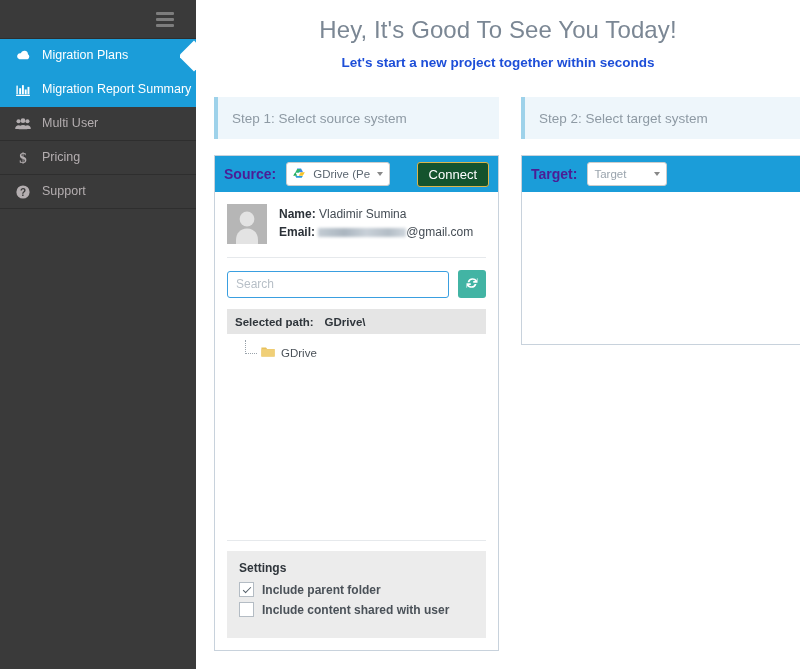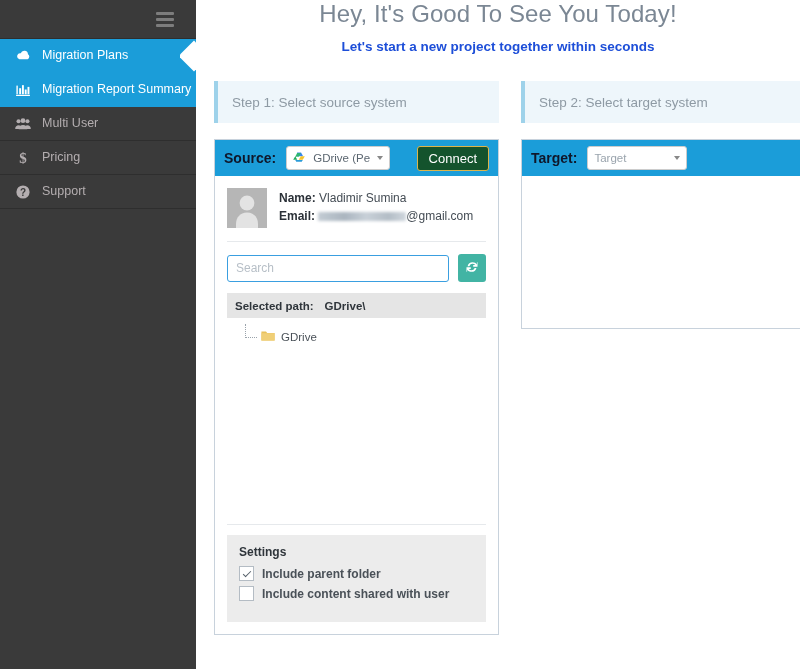--- a/index.html
+++ b/index.html
@@ -113,20 +113,21 @@
   .main {
     flex: 1;
     height: 669px;
     background: #ffffff;
     position: relative;
     overflow: hidden;
   }
 
   .page-header {
     text-align: center;
+    padding-top: 16px;
   }
   .page-title {
     font-size: 24px;
     font-weight: 400;
     color: #7b8794;
     margin: 0;
     letter-spacing: 0.1px;
   }
   .page-subtitle {
     font-size: 13.5px;
@@ -167,21 +168,21 @@
   }
   .panel-bar {
     background: #1b9dd9;
     height: 36px;
     display: flex;
     align-items: center;
     padding: 0 9px;
     box-sizing: border-box;
   }
   .panel-bar-label {
-    color: #0f172a;
+    color: #4c1d95;
     font-size: 14px;
     font-weight: 600;
     margin-right: 10px;
     white-space: nowrap;
   }
 
   .select {
     background: #ffffff;
     border: 1px solid #ccc;
     border-radius: 3px;
@@ -190,21 +191,21 @@
     align-items: center;
     padding: 0 6px;
     box-sizing: border-box;
     font-size: 11.5px;
     color: #5b6670;
     cursor: pointer;
     position: relative;
     overflow: hidden;
   }
   .select.source-select { width: 104px; text-align: center; }
-  .select.target-select { width: 100px; color: #9aa4ad; justify-content: space-between; }
+  .select.target-select { width: 80px; color: #9aa4ad; justify-content: space-between; }
   .select .gdrive-icon { margin-right: 5px; display: block; }
   .select .sel-text {
     flex: 1;
     overflow: hidden;
     white-space: nowrap;
   }
   .caret {
     width: 0; height: 0;
     border-left: 3.5px solid transparent;
     border-right: 3.5px solid transparent;

